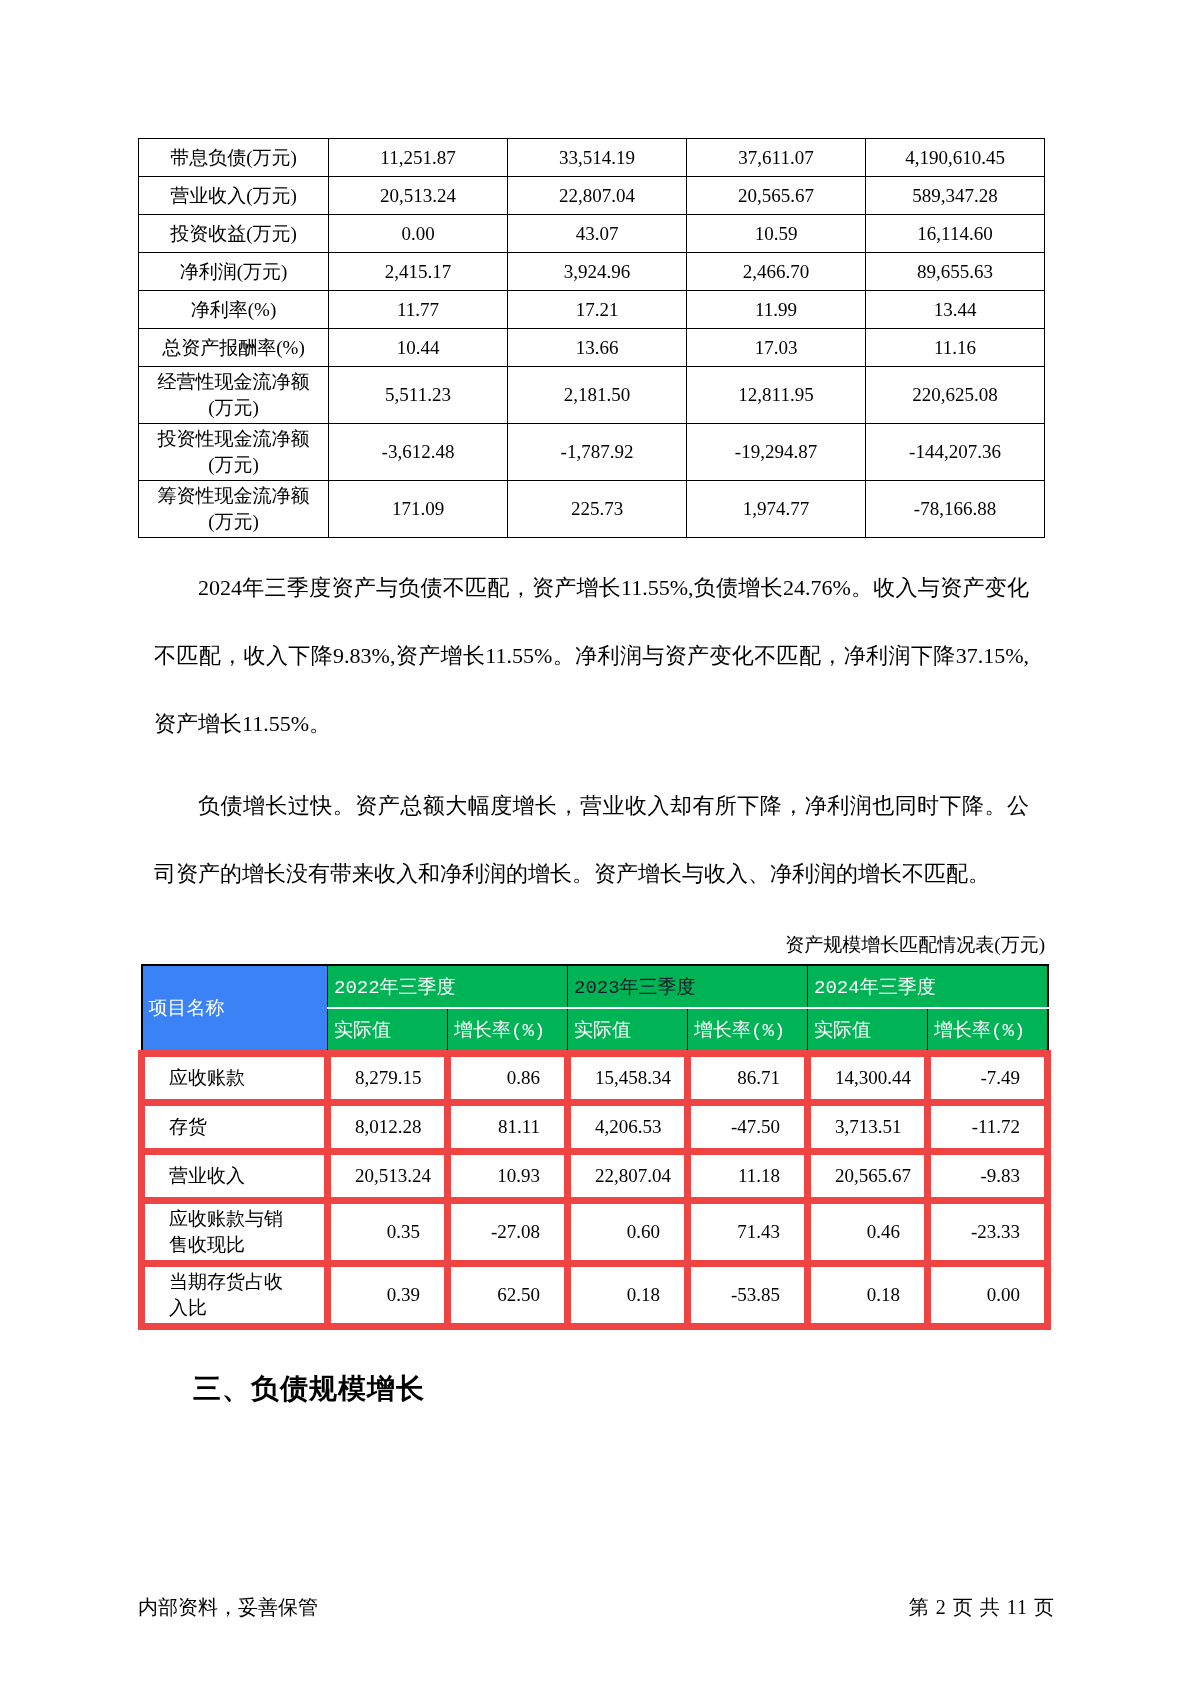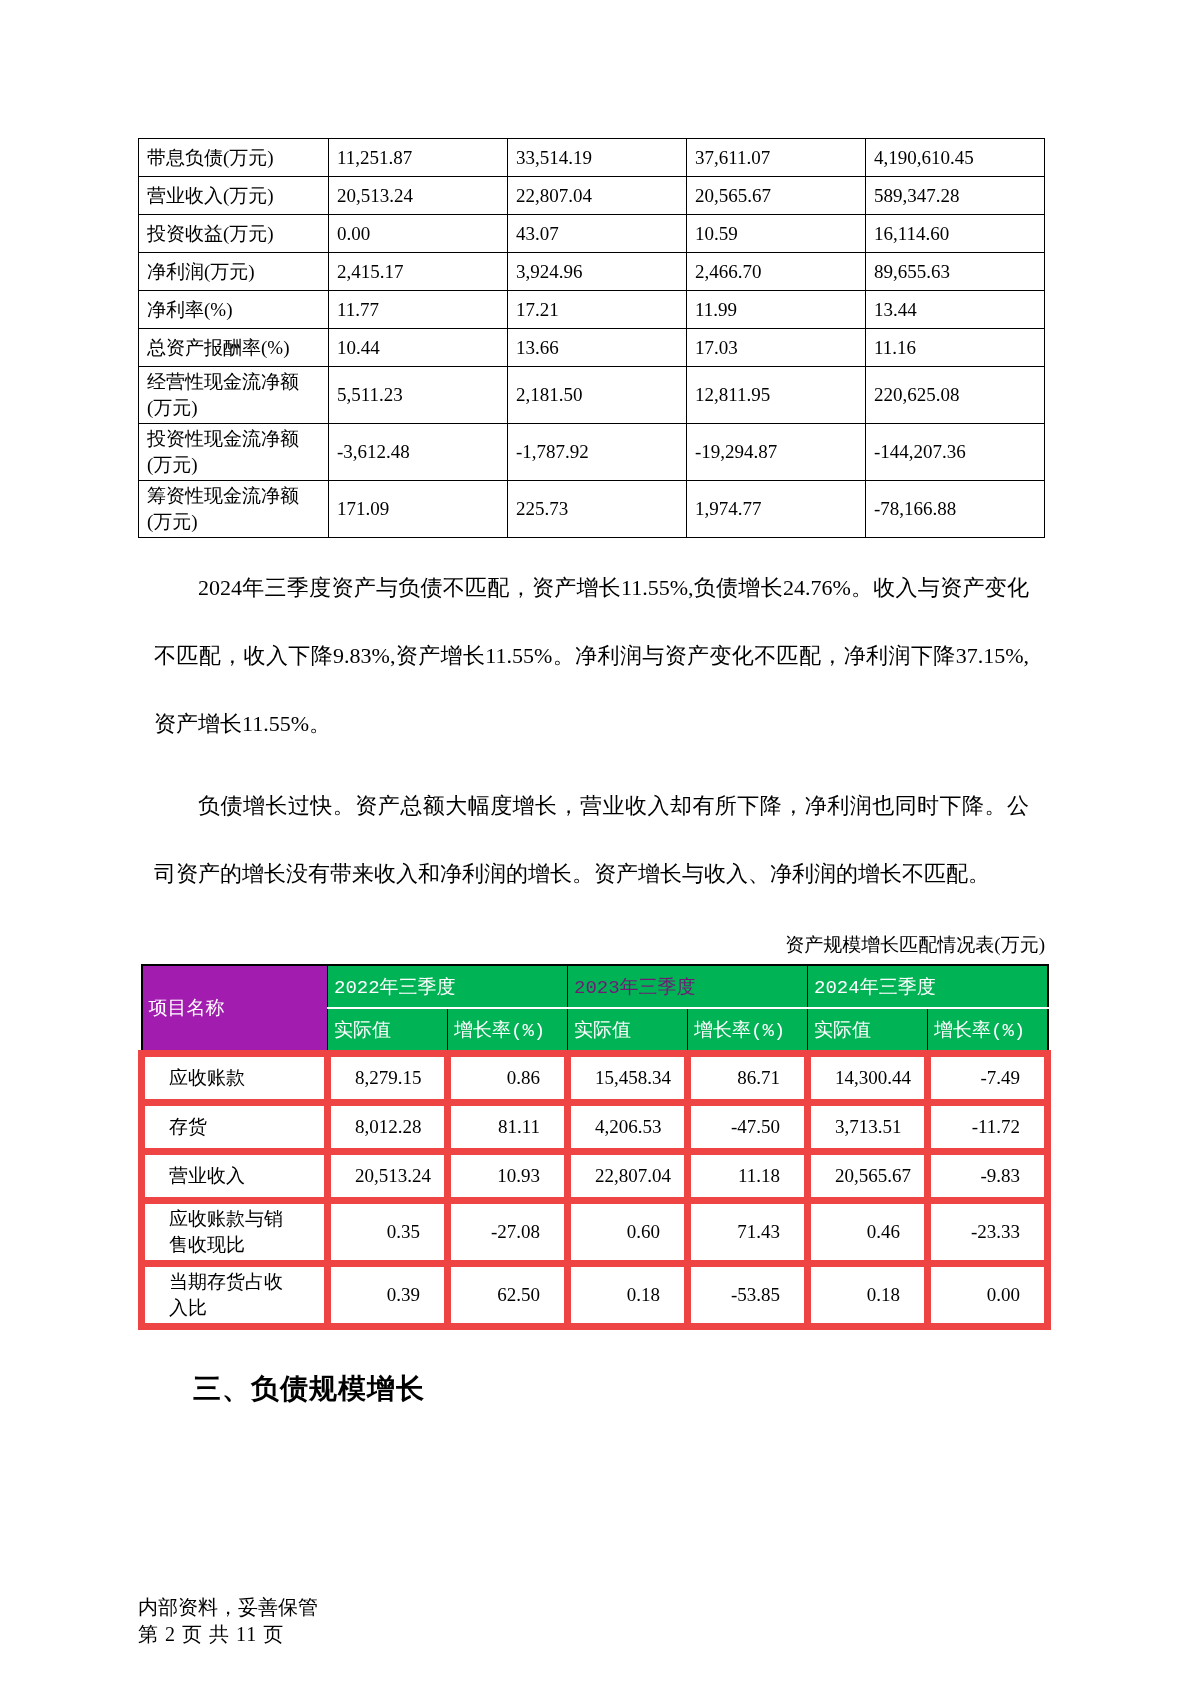--- a/index.html
+++ b/index.html
@@ -5,21 +5,21 @@
   html,body{margin:0;padding:0;}
   body{
     width:1191px;height:1684px;background:#ffffff;color:#000;
     font-family:"Liberation Serif","DejaVu Serif",serif;
     position:relative;overflow:hidden;
   }
   .page{position:absolute;left:138px;top:0;width:907px;}
 
   
   table{border-collapse:collapse;}
-  .metrics-table{margin-top:138px;width:907px;font-size:19px;table-layout:fixed;}
+  .metrics-table{margin-top:138px;width:907px;font-size:19px;table-layout:fixed;text-align:center;}
   .metrics-table td{
     border:1px solid #000;padding:2px 8px;height:33px;
     vertical-align:middle;overflow:hidden;
   }
   .metrics-table col.c-label{width:190px;}
   .metrics-table col.c-val{width:179px;}
 
   
   h2{
     font-family:"Liberation Sans","DejaVu Sans",sans-serif;
@@ -51,21 +51,21 @@
   .match-table td{
     border:7px solid #ef4444;padding:2px 24px;height:38px;vertical-align:middle;
   }
   .match-table td.num{text-align:right;}
   .match-table{border:2px solid #000;}
   .metrics-table{border:1px solid #000;}
 
   
   .footer{
     position:absolute;left:138px;top:1594px;width:917px;
-    font-size:20px;display:flex;justify-content:space-between;flex-direction:column;
+    font-size:20px;display:flex;justify-content:space-between;
   }
   .footer .right{letter-spacing:1px;}
 </style>
 </head>
 <body>
 
 <div class="page">
 
   <table class="metrics-table">
     <colgroup>
@@ -151,23 +151,23 @@
         <col class="c-item">
         <col class="c-d">
         <col class="c-d">
         <col class="c-d">
         <col class="c-d">
         <col class="c-d">
         <col class="c-d">
       </colgroup>
     <thead>
       <tr>
-        <th class="item-head" rowspan="2" style="background: #a21caf; color: rgb(255, 255, 255);">项目名称</th>
+        <th class="item-head" rowspan="2" style="background: #3b82f6; color: rgb(255, 255, 255);">项目名称</th>
         <th colspan="2" style="background: rgb(0, 180, 86); color: rgb(255, 255, 255);">2022年三季度</th>
-        <th colspan="2" style="background: rgb(0, 180, 86); color: #701a75;">2023年三季度</th>
+        <th colspan="2" style="background: rgb(0, 180, 86); color: #0f172a;">2023年三季度</th>
         <th colspan="2" style="background: rgb(0, 180, 86); color: rgb(255, 255, 255);">2024年三季度</th>
       </tr>
       <tr class="sub-row">
         <th style="background: rgb(0, 180, 86); color: rgb(255, 255, 255);">实际值</th>
         <th style="background: rgb(0, 180, 86); color: rgb(255, 255, 255);">增长率(%)</th>
         <th style="background: rgb(0, 180, 86); color: rgb(255, 255, 255);">实际值</th>
         <th style="background: rgb(0, 180, 86); color: rgb(255, 255, 255);">增长率(%)</th>
         <th style="background: rgb(0, 180, 86); color: rgb(255, 255, 255);">实际值</th>
         <th style="background: rgb(0, 180, 86); color: rgb(255, 255, 255);">增长率(%)</th>
       </tr>

